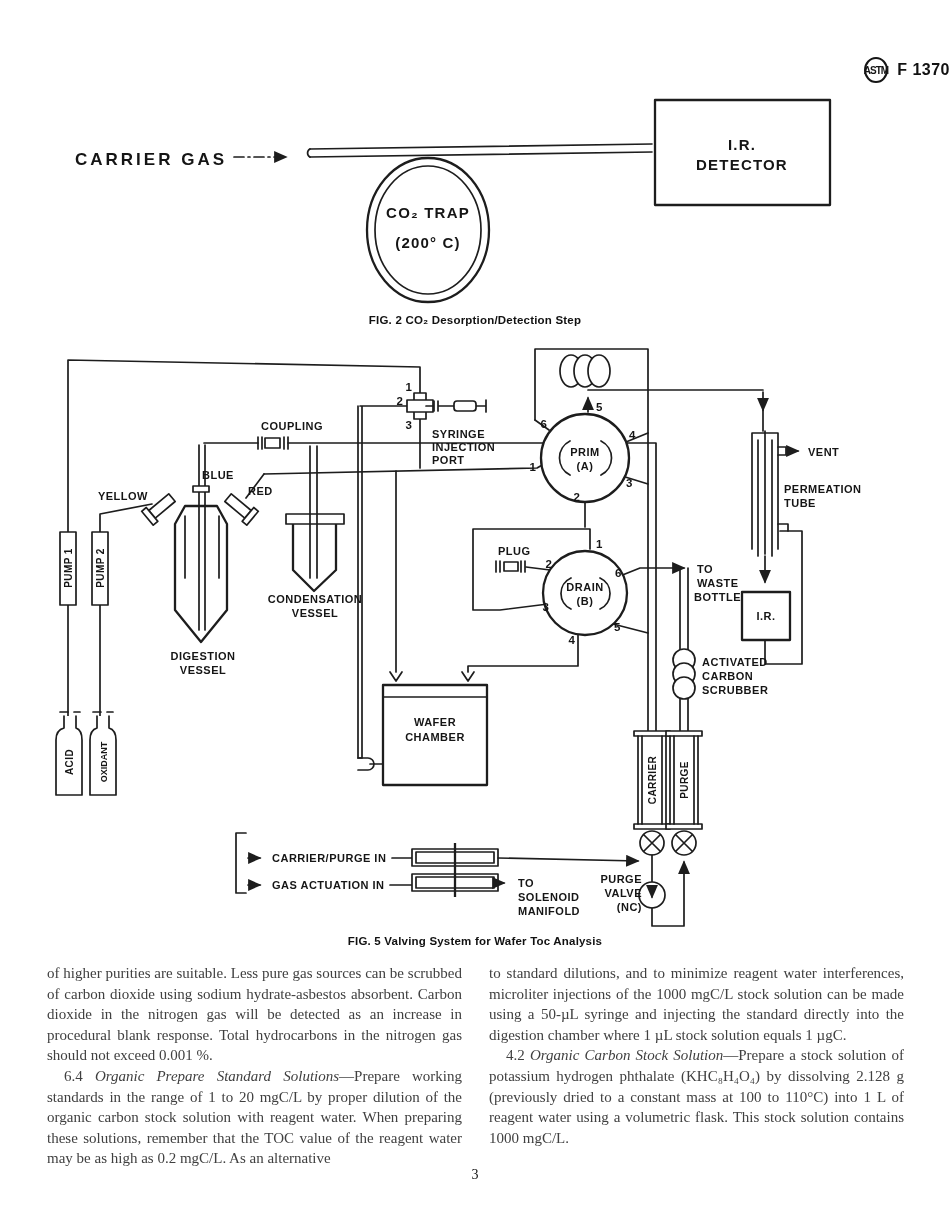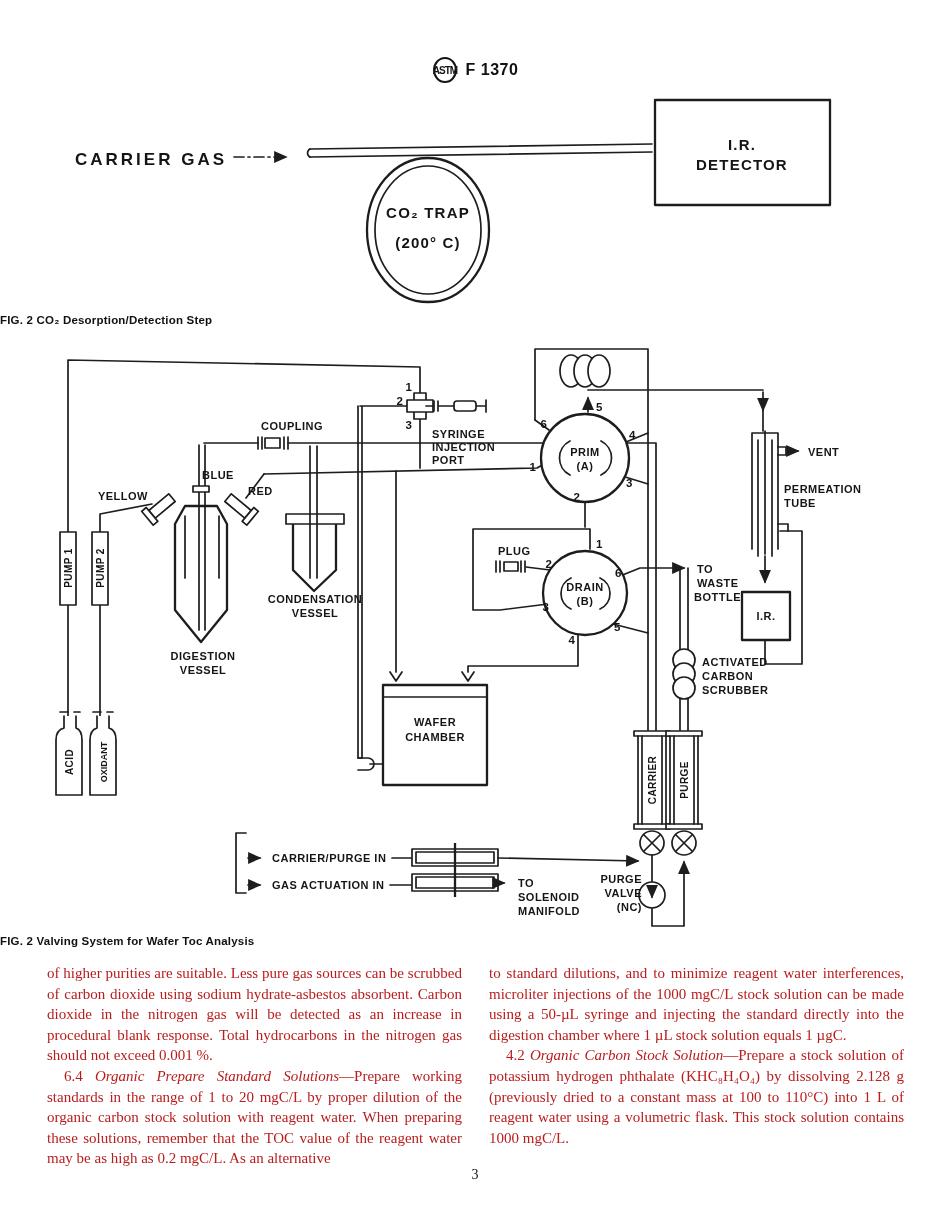--- a/index.html
+++ b/index.html
@@ -1,25 +1,25 @@
 <!DOCTYPE html>
 <html><head>
 <meta charset="utf-8">
 <style>
   html,body{margin:0;padding:0}
   body{width:950px;height:1230px;position:relative;background:#fff;color:#111;
        font-family:"Liberation Sans",sans-serif;overflow:hidden}
-  .hdr{position:absolute;top:57px;left:0;width:100%;display:flex;justify-content:center;
+  .hdr{position:absolute;top:57px;left:0;width:100%;display:flex;justify-content:flex-end;
        align-items:center;gap:8px;font-weight:bold;font-size:16px;letter-spacing:.5px}
   .figsvg{position:absolute;left:0}
-  .cap{position:absolute;left:0;width:100%;text-align:left;
+  .cap{position:absolute;left:0;width:100%;text-align:center;
        font-weight:bold;font-size:11.5px;letter-spacing:.2px}
   .cols{position:absolute;top:963px;left:47px;width:858px;display:flex;gap:27px;
         font-family:"Liberation Serif",serif;font-size:15px;line-height:20.6px;
-        text-align:justify;color:#b91c1c}
+        text-align:justify;color:#404040}
   .col{width:415px}
   .col p{margin:0}
   .col p.sect{text-indent:17px}
   .col em{font-style:italic}
   .pageno{position:absolute;top:1167px;left:0;width:100%;text-align:center;
           font-family:"Liberation Serif",serif;font-size:14px}
   
   .ln{stroke:#1d1d1d;stroke-width:1.7;fill:none;stroke-linejoin:round;stroke-linecap:round}
   .ln2{stroke:#1d1d1d;stroke-width:2.3;fill:none;stroke-linejoin:round}
   .wf{fill:#fff}
@@ -300,21 +300,21 @@
     <rect class="ln wf" x="412" y="874" width="86" height="17"></rect>
     <rect class="ln" x="416" y="877" width="78" height="11" fill="none"></rect>
     <path class="ln2" d="M455,843 V897"></path>
     <path class="ln" d="M498,883 H504" marker-end="url(#ah)"></path>
     <text class="lb" x="518" y="887">TO</text>
     <text class="lb" x="518" y="901">SOLENOID</text>
     <text class="lb" x="518" y="915">MANIFOLD</text>
     <path class="ln" d="M498,858 L638,861" marker-end="url(#ah)"></path>
   </g>
 </svg>
-<div class="cap" style="top:935px">FIG. 2 Valving System for Wafer Toc Analysis</div>
+<div class="cap" style="top:935px">FIG. 5 Valving System for Wafer Toc Analysis</div>
 
 <div class="cols">
   <div class="col">
     <p>of higher purities are suitable. Less pure gas sources can be scrubbed of carbon dioxide using sodium hydrate-asbestos absorbent. Carbon dioxide in the nitrogen gas will be detected as an increase in procedural blank response. Total hydrocarbons in the nitrogen gas should not exceed 0.001 %.</p>
     <p class="sect"><span>6.4</span> <em>Organic Prepare Standard Solutions</em><span>—Prepare working standards in the range of 1 to 20 mgC/L by proper dilution of the organic carbon stock solution with reagent water. When preparing these solutions, remember that the TOC value of the reagent water may be as high as 0.2 mgC/L. As an alternative</span></p>
   </div>
   <div class="col">
     <p>to standard dilutions, and to minimize reagent water interferences, microliter injections of the 1000 mgC/L stock solution can be made using a 50-µL syringe and injecting the standard directly into the digestion chamber where 1 µL stock solution equals 1 µgC.</p>
     <p class="sect"><span>4.2</span> <em>Organic Carbon Stock Solution</em><span>—Prepare a stock solution of potassium hydrogen phthalate (KHC₈H₄O₄) by dissolving 2.128 g (previously dried to a constant mass at 100 to 110°C) into 1 L of reagent water using a volumetric flask. This stock solution contains 1000 mgC/L.</span></p>
   </div>

